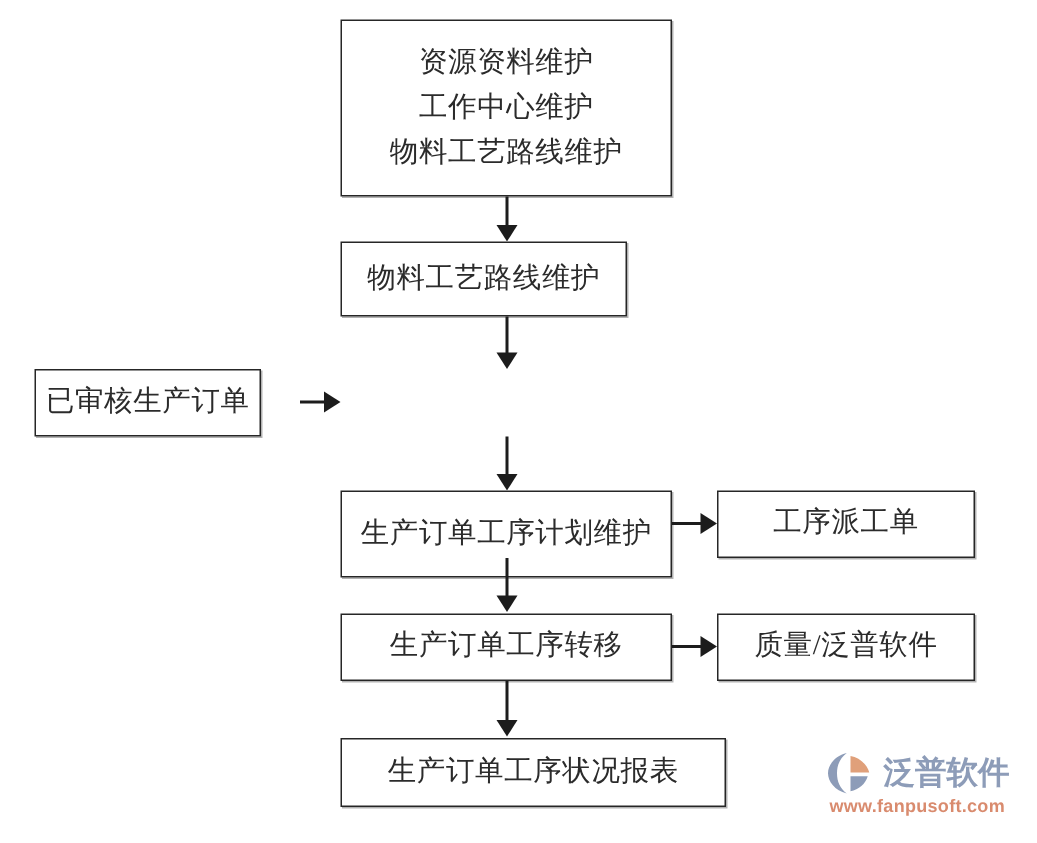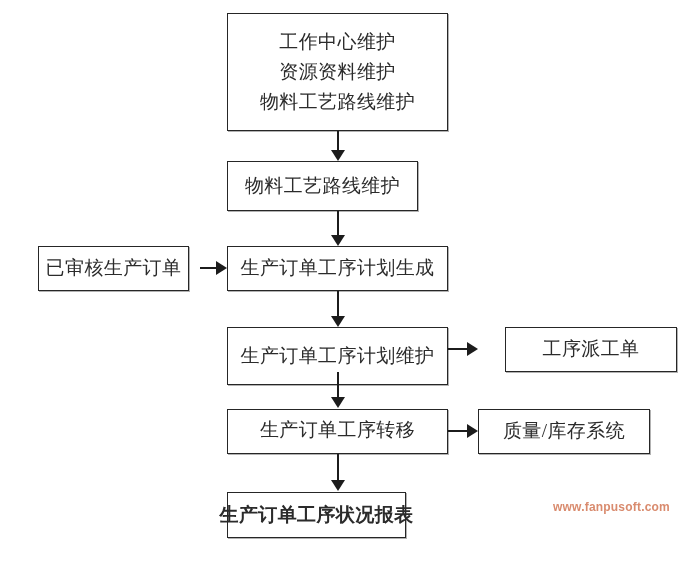--- a/index.html
+++ b/index.html
@@ -107,78 +107,83 @@
     letter-spacing: 0.2px;
     line-height: 1;
   }
 </style>
 </head>
 <body>
 
 <div id="canvas">
 
   <div class="node" id="node-basic-data" style="left:227px; top:13px; width:221px; height:118px;">
+    <span class="line">资源资料维护</span>
     <span class="line">工作中心维护</span>
-    <span class="line">资源资料维护</span>
     <span class="line">物料工艺路线维护</span>
   </div>
 
   <div class="vline" style="left:337px; top:131px; height:20px;"></div>
   <div class="arrow-down" style="left:331px; top:150px;"></div>
 
   <div class="node" id="node-material-routing" style="left:227px; top:161px; width:191px; height:50px;">
     <span class="line">物料工艺路线维护</span>
   </div>
 
   <div class="vline" style="left:337px; top:211px; height:25px;"></div>
   <div class="arrow-down" style="left:331px; top:235px;"></div>
 
-  <div class="node" id="node-approved-order" style="left:23px; top:246px; width:151px; height:45px;margin-left:15px;">
+  <div class="node" id="node-approved-order" style="left:23px; top:246px; width:151px; height:45px;">
     <span class="line">已审核生产订单</span>
   </div>
 
   <div class="hline" style="left:200px; top:267px; width:17px;"></div>
   <div class="arrow-right" style="left:216px; top:261px;"></div>
 
-  <div class="node" id="node-op-plan-generate" style="left:227px; top:246px; width:221px; height:45px;">
-    <span class="line">生产订单工序计划生成</span>
-  </div>
 
   <div class="vline" style="left:337px; top:291px; height:25px;"></div>
   <div class="arrow-down" style="left:331px; top:316px;"></div>
 
   <div class="node" id="node-op-plan-maintain" style="left:227px; top:327px; width:221px; height:58px;">
     <span class="line">生产订单工序计划维护</span>
   </div>
 
   <div class="hline" style="left:448px; top:348px; width:20px;"></div>
   <div class="arrow-right" style="left:467px; top:342px;"></div>
 
-  <div class="node" id="node-dispatch-order" style="left:478px; top:327px; width:172px; height:45px;margin-left:27px;">
+  <div class="node" id="node-dispatch-order" style="left:478px; top:327px; width:172px; height:45px;">
     <span class="line">工序派工单</span>
   </div>
 
   <div class="vline" style="left:337px; top:372px; height:26px;"></div>
   <div class="arrow-down" style="left:331px; top:397px;"></div>
 
   <div class="node" id="node-op-transfer" style="left:227px; top:409px; width:221px; height:45px;font-family:Liberation Mono, monospace;">
     <span class="line">生产订单工序转移</span>
   </div>
 
   <div class="hline" style="left:448px; top:430px; width:20px;"></div>
   <div class="arrow-right" style="left:467px; top:424px;"></div>
 
   <div class="node" id="node-quality-inventory" style="left:478px; top:409px; width:172px; height:45px;">
-    <span class="line">质量/库存系统</span>
+    <span class="line">质量/泛普软件</span>
   </div>
 
   <div class="vline" style="left:337px; top:454px; height:27px;"></div>
   <div class="arrow-down" style="left:331px; top:480px;"></div>
 
-  <div class="node" id="node-op-status-report" style="left:227px; top:492px; width:179px; height:46px;font-weight:bold;">
+  <div class="node" id="node-op-status-report" style="left:227px; top:492px; width:257px; height:46px;">
     <span class="line">生产订单工序状况报表</span>
   </div>
 
   <div id="watermark">
+    <div class="wm-top">
+      <svg class="wm-mark" viewBox="0 0 34 30">
+        <path d="M13.5 2 C5.5 4, 1 10, 1 15.5 C1 21, 5.5 27, 13.5 29 C9 25.5, 7 21, 7 15.5 C7 10, 9 5.5, 13.5 2 Z" fill="#8d9cb8"></path>
+        <path d="M16 4 C22 5, 27 9.5, 28.5 15 L16 15 Z" fill="#e0a07a"></path>
+        <path d="M16 17.5 L27.5 17.5 C26 22.5, 21.5 26.5, 16 27.5 Z" fill="#8d9cb8"></path>
+      </svg>
+      <span class="wm-name">泛普软件</span>
+    </div>
     <div class="wm-url">www.fanpusoft.com</div>
   </div>
 
 </div>
 
 </body></html>

